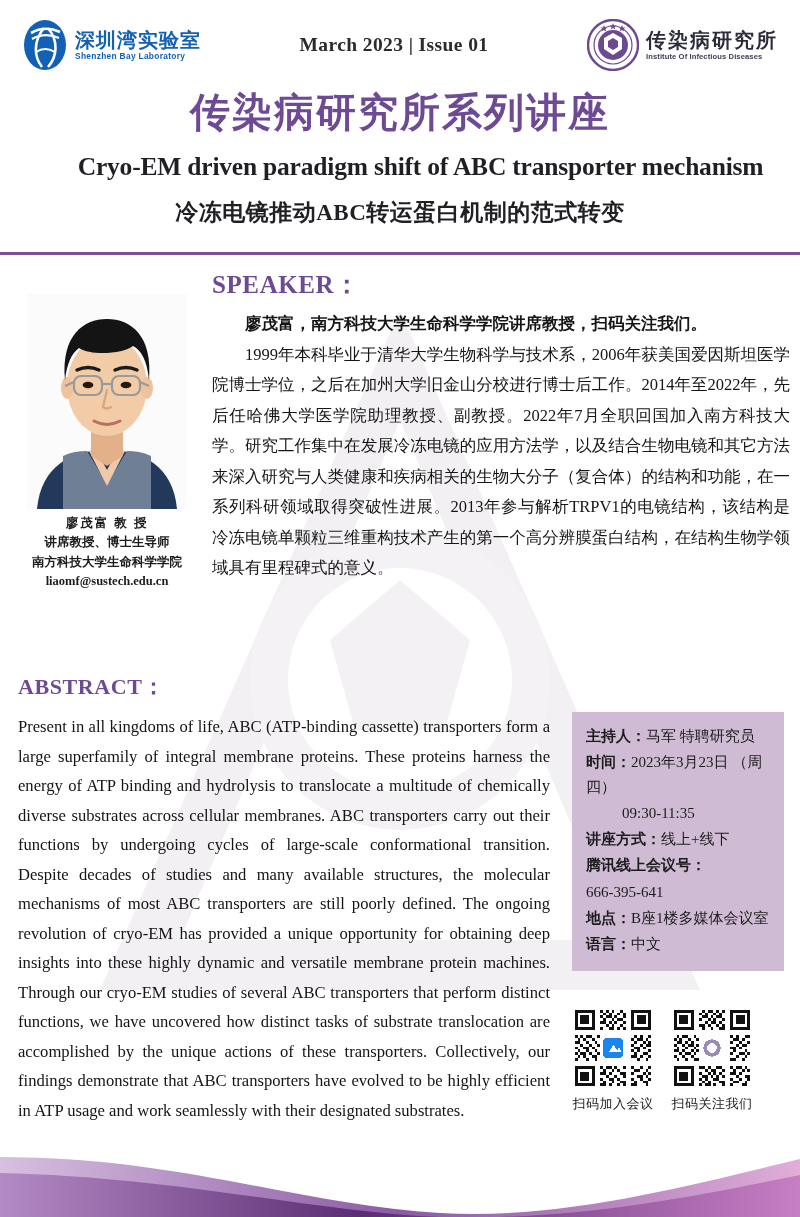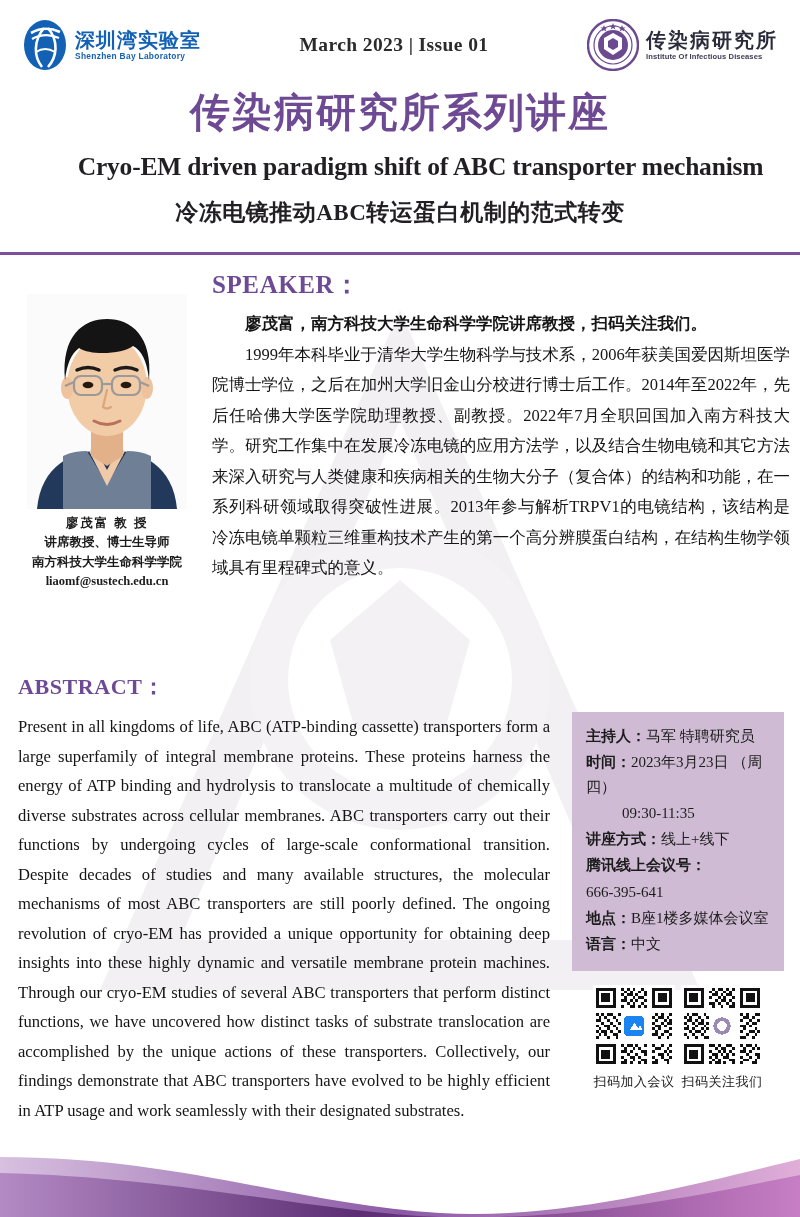--- a/index.html
+++ b/index.html
@@ -229,25 +229,25 @@
     line-height: 1.62;
     margin: 0 0 2px 0;
   }
   .info-row .k { font-weight: bold; }
   .info-row.indent { padding-left: 36px; }
   .info-row.plain { font-weight: normal; }
 
   
   .qr-area {
     position: absolute;
-    left: 572px; top: 985px;
+    left: 572px; top: 1007px;
     width: 212px;
     display: flex;
-    justify-content: center;
-    gap: 6px;
+    justify-content: flex-start;
+    gap: 17px;
     z-index: 3;
   }
   .qr-item { text-align: center; }
   .qr-code {
     width: 82px; height: 82px;
     display: block;
     background: #ffffff;
   }
   .qr-label {
     font-family: "Liberation Serif", serif;

